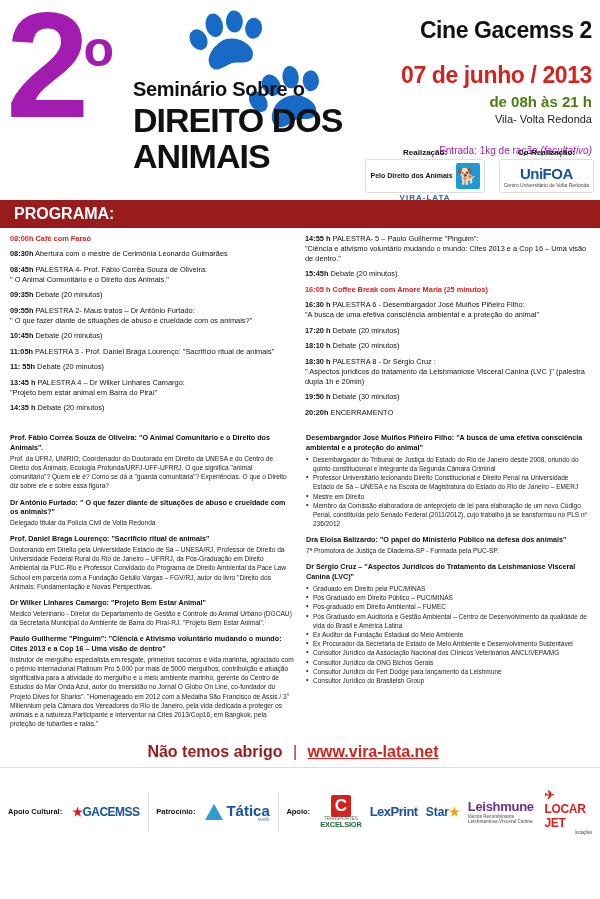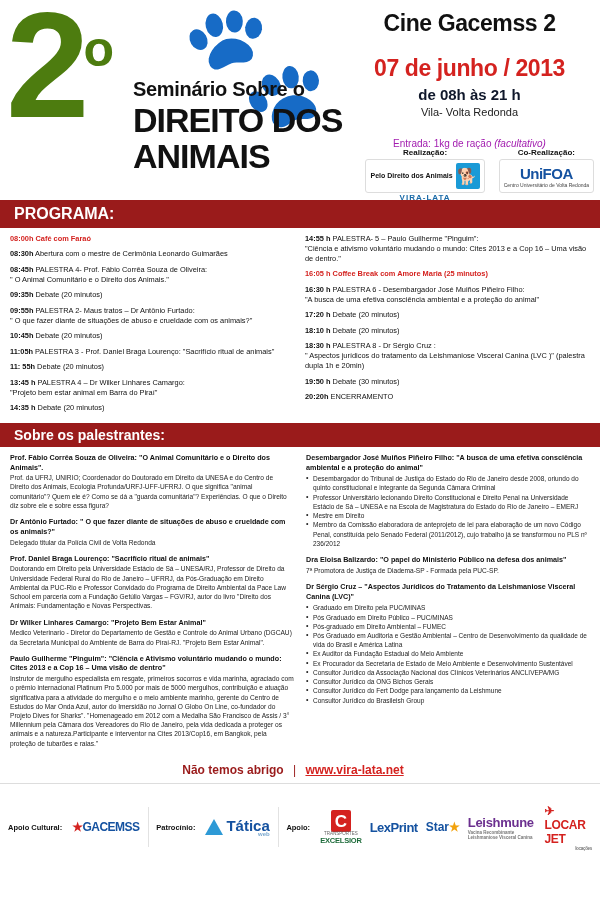--- a/index.html
+++ b/index.html
@@ -23,46 +23,46 @@
   .paw-bg {
     position:absolute; left:180px; top:4px;
     font-size: 120px; color: #f0f0f0; line-height:1;
     user-select:none;
   }
   .big-two {
     position: absolute;
     left: 6px; top: 4px;
     font-size: 150px;
     font-weight: bold;
-    color: #4d7c0f;
+    color: #a21caf;
     line-height: 0.82;
     font-family: "Liberation Sans", sans-serif;
     letter-spacing: -6px;
     text-align: center;
   }
   .big-two sup {
     font-size: 50px;
     vertical-align: super;
     letter-spacing: 0;
   }
   .title-block {
     position:absolute; left: 133px; top: 78px;
     color:#111;
   }
   .title-line1 { font-size: 20px; font-weight: bold; letter-spacing:-0.3px; }
   .title-line2 { font-size: 34px; font-weight: bold; letter-spacing:-1px; line-height:1.05; margin-top:2px;}
   .title-line3 { font-size: 34px; font-weight: bold; letter-spacing:-1px; line-height:1.05;}
 
   .right-head {
-    position:absolute; right: 8px; top: 10px;
-    width: 245px; text-align: center;
+    position:absolute; right: 8px; top: 17px;
+    width: 245px; text-align: right;
   }
   .cine { font-size: 23px; font-weight: bold; color:#111; letter-spacing:-0.4px;}
   .date { font-size: 23px; font-weight: bold; color:#d4221f; margin-top:18px; letter-spacing:-0.4px;}
-  .hours { font-size: 15px; font-weight: bold; color:#0f172a; margin-top:4px;}
+  .hours { font-size: 15px; font-weight: bold; color:#4d7c0f; margin-top:4px;}
   .place { font-size: 11px; color:#222; margin-top:3px;}
   .entry { font-size: 10px; color:#a21caf; margin-top:20px;}
   .entry i { font-style: italic; }
 
   .logos-head { position:absolute; right:6px; top:148px; display:flex; gap:14px; align-items:flex-start;}
   .logo-col { text-align:center; }
   .logo-cap { font-size:8px; font-weight:bold; color:#111; margin-bottom:2px;}
   .logo-box {
     background:#fff; border:1px solid #ddd; border-radius:3px;
     padding:2px 4px; display:flex; align-items:center; justify-content:center;
@@ -101,21 +101,21 @@
   .sp-col { width: 50%; }
   .sp-block { margin-bottom: 7px; }
   .sp-name { font-size: 7.2px; font-weight:bold; color:#111; line-height:1.35;}
   .sp-text { font-size: 6.6px; color:#222; line-height:1.4; margin-top:1px; }
   .sp-list { list-style:none; margin-top:2px; }
   .sp-list li { font-size:6.5px; color:#222; line-height:1.42; padding-left:7px; position:relative;}
   .sp-list li:before { content:"•"; position:absolute; left:0; top:-1px; color:#222; font-size:7px;}
 
   
   .siteline {
-    text-align:center; padding: 6px 14px 6px 0; font-size: 12px;
+    text-align:center; padding: 6px 14px 6px 0; font-size: 16px;
   }
   .siteline .left { color:#9a1b1b; font-weight:bold; }
   .siteline .sep { color:#9a1b1b; margin:0 6px;}
   .siteline .url { color:#d4221f; font-weight:bold; }
 
   
   .footer {
     border-top:1px solid #ddd;
     padding: 6px 8px 4px 8px;
     display:flex; align-items:center; gap:8px;
@@ -197,31 +197,31 @@
         <div class="prog-item"><span class="t">09:35h</span><span> Debate (20 minutos)</span></div>
         <div class="prog-item"><span class="t">09:55h</span><span> PALESTRA 2- Maus tratos – Dr Antônio Furtado:</span><span class="sub">" O que fazer diante de situações de abuso e crueldade com os animais?"</span></div>
         <div class="prog-item"><span class="t">10:45h</span><span> Debate (20 minutos)</span></div>
         <div class="prog-item"><span class="t">11:05h</span><span> PALESTRA 3 -  Prof. Daniel Braga Lourenço: "Sacrifício ritual de animais"</span></div>
         <div class="prog-item"><span class="t">11: 55h</span><span> Debate (20 minutos)</span></div>
         <div class="prog-item"><span class="t">13:45 h</span><span> PALESTRA 4 – Dr Wilker Linhares Camargo:</span><span class="sub">"Projeto bem estar animal em Barra do Piraí"</span></div>
         <div class="prog-item"><span class="t">14:35 h</span><span> Debate (20 minutos)</span></div>
       </div>
     <div class="prog-col" id="prog-right">
         <div class="prog-item"><span class="t">14:55 h</span><span> PALESTRA- 5 –  Paulo Guilherme "Pinguim":</span><span class="sub">"Ciência e ativismo voluntário mudando o mundo: Cites 2013 e a Cop 16 – Uma visão de dentro."</span></div>
+        <div class="prog-item"><span class="t">15:45h</span><span> Debate (20 minutos)</span></div>
         <div class="prog-item red"><span class="t">16:05 h</span><span> Coffee Break com Amore Maria (25 minutos)</span></div>
         <div class="prog-item"><span class="t">16:30  h</span><span> PALESTRA 6 - Desembargador José Muiños Piñeiro Filho:</span><span class="sub">"A busca de uma efetiva consciência ambiental e a proteção do animal"</span></div>
         <div class="prog-item"><span class="t">17:20 h</span><span> Debate (20 minutos)</span></div>
         <div class="prog-item"><span class="t">18:10 h</span><span> Debate (20 minutos)</span></div>
         <div class="prog-item"><span class="t">18:30 h</span><span> PALESTRA 8 - Dr Sérgio Cruz :</span><span class="sub">" Aspectos jurídicos do tratamento da Leishmaniose Visceral Canina (LVC )" (palestra dupla 1h e 20min)</span></div>
         <div class="prog-item"><span class="t">19:50 h</span><span> Debate (30 minutos)</span></div>
         <div class="prog-item"><span class="t">20:20h</span><span> ENCERRAMENTO</span></div>
       </div>
   </div>
 
-  <div class="section-bar small">Sobre os palestrantes:</div>
 
   <div class="speakers">
     <div class="sp-col" id="sp-left">
         <div class="sp-block">
           <div class="sp-name">Prof. Fábio Corrêa Souza de Oliveira: "O Animal Comunitário  e o Direito dos Animais".</div>
           <div class="sp-text">Prof. da UFRJ, UNIRIO; Coordenador do Doutorado em Direito da UNESA e do Centro de Direito dos Animais, Ecologia Profunda/URFJ-UFF-UFRRJ.
 O que significa "animal comunitário"? Quem ele é? Como se dá a "guarda comunitária"? Experiências. O que o Direito diz sobre ele e sobre essa figura?</div>
         </div>
         <div class="sp-block">
           <div class="sp-name">Dr Antônio Furtado:  " O que fazer diante de situações de abuso e crueldade com os animais?"</div>

